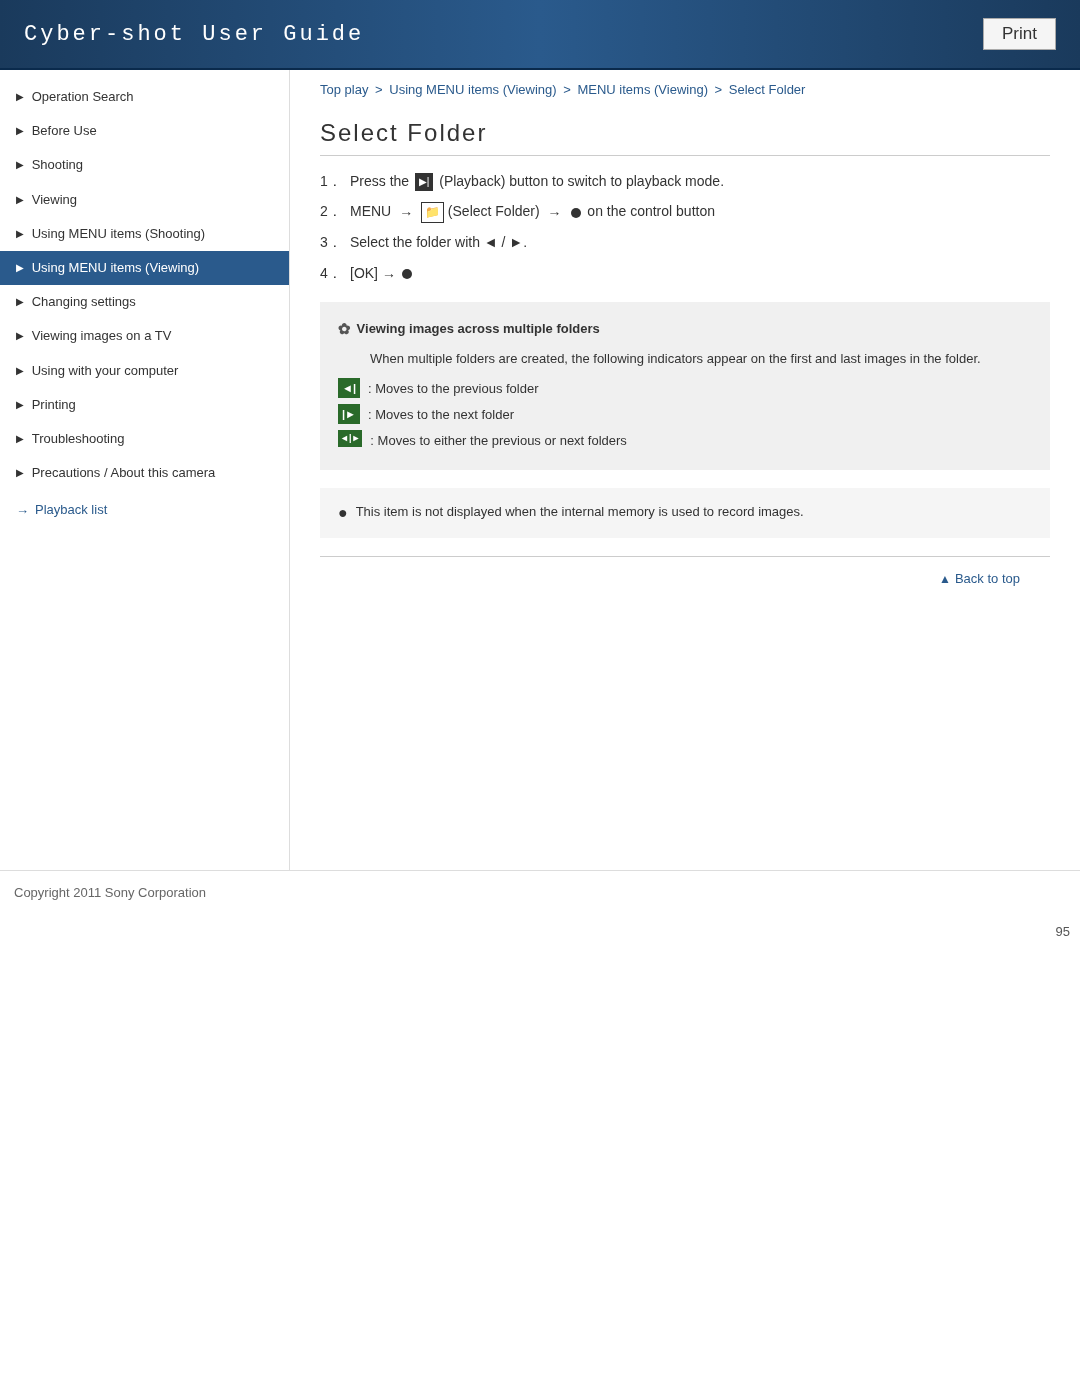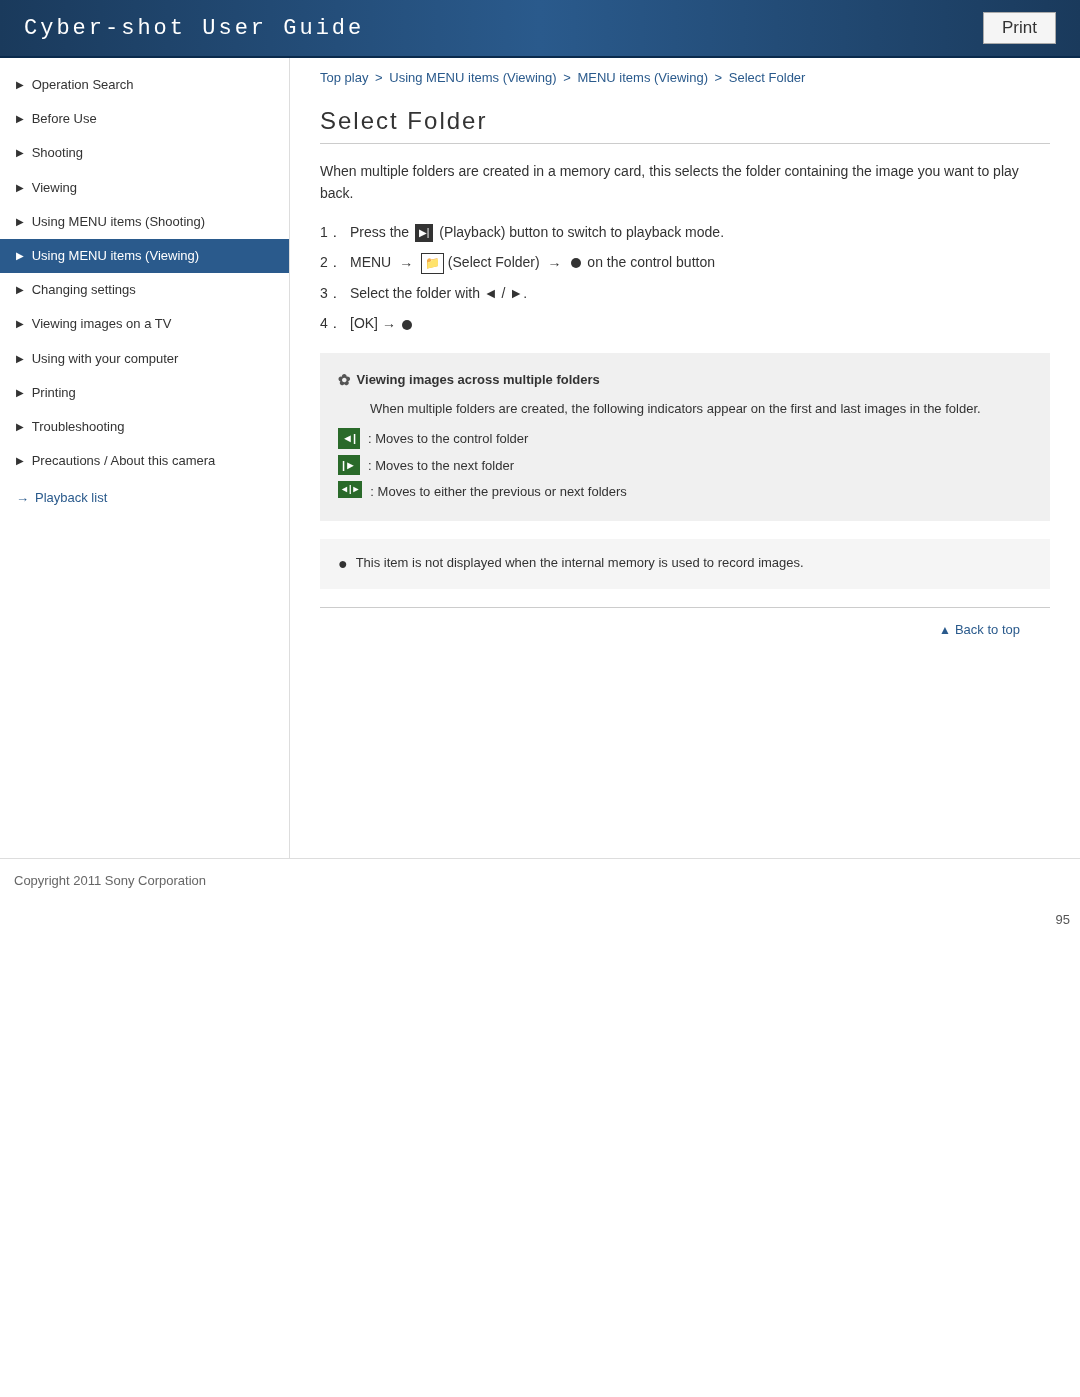--- a/index.html
+++ b/index.html
@@ -7,21 +7,21 @@
       font-family: Arial, sans-serif;
       font-size: 14px;
       color: #333;
       background: #fff;
       width: 1080px;
     }
 
     
     .header {
       background: linear-gradient(to right, #1a3a5c, #2a5a8c, #1a3a5c);
-      padding: 12px 24px;
+      padding: 18px 24px;
       display: flex;
       align-items: center;
       justify-content: space-between;
       border-bottom: 2px solid #0a2a4c;
     }
     .header-title {
       color: #fff;
       font-size: 22px;
       font-family: 'Courier New', monospace;
       letter-spacing: 3px;
@@ -341,21 +341,20 @@
       <span> &gt; </span>
       <a href="#">Using MENU items (Viewing)</a>
       <span> &gt; </span>
       <a href="#">MENU items (Viewing)</a>
       <span> &gt; </span>
       <a href="#">Select Folder</a>
     </div>
 
     <h1 class="page-title">Select Folder</h1>
 
-    <p class="description">When multiple folders are created in a memory card, this selects the folder containing the image you want to play back.</p>
 
     <div class="steps">
 
       <div class="step">
         <span class="step-num">1．</span>
         <span class="step-content">
           Press the <span class="icon-playback">▶|</span> (Playback) button to switch to playback mode.
         </span>
       </div>
 
@@ -386,21 +385,21 @@
     </div>
 
     <div class="tip-box">
       <div class="tip-title">
         <span class="tip-icon">✿</span>
         <span>Viewing images across multiple folders</span>
       </div>
       <p style="margin-bottom:8px;margin-left:32px;">When multiple folders are created, the following indicators appear on the first and last images in the folder.</p>
       <div class="tip-item">
         <span class="tip-badge">◄|</span>
-        <span>: Moves to the control folder</span>
+        <span>: Moves to the previous folder</span>
       </div>
       <div class="tip-item">
         <span class="tip-badge">|►</span>
         <span>: Moves to the next folder</span>
       </div>
       <div class="tip-item">
         <span class="tip-badge tip-badge-double" style="font-size:9px; padding:1px 2px;">◄|►</span>
         <span>: Moves to either the previous or next folders</span>
       </div>
     </div>

